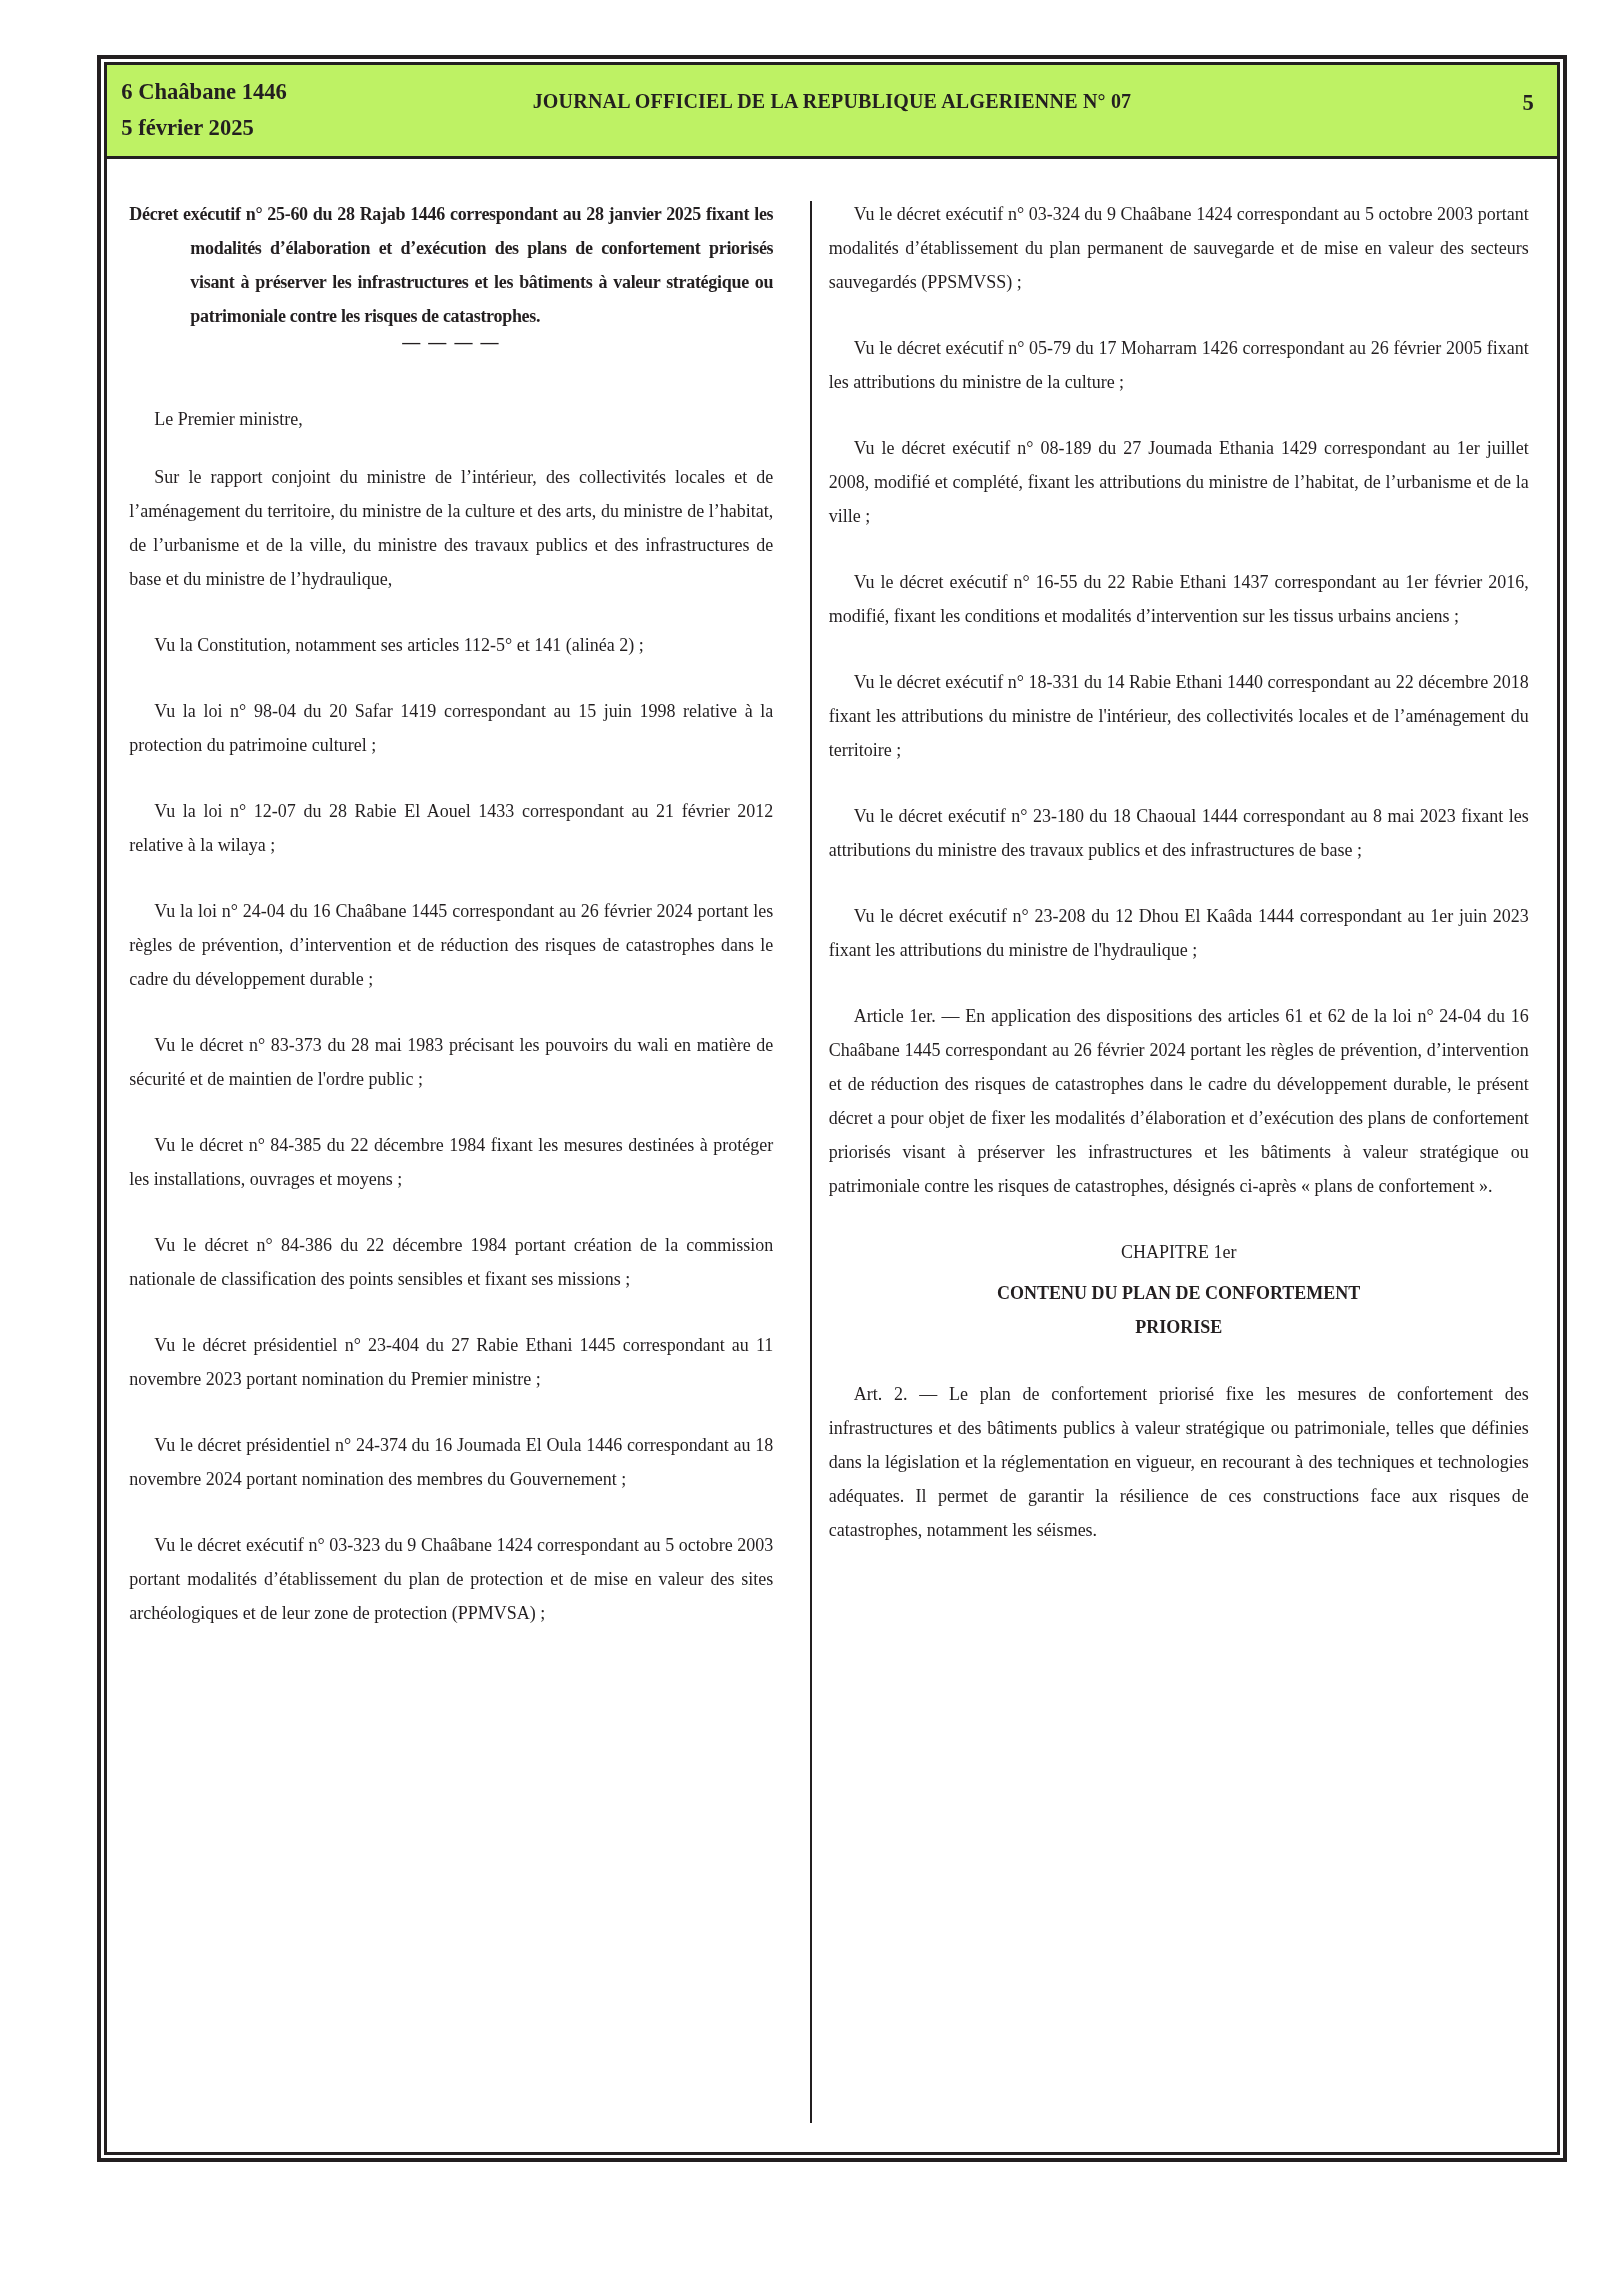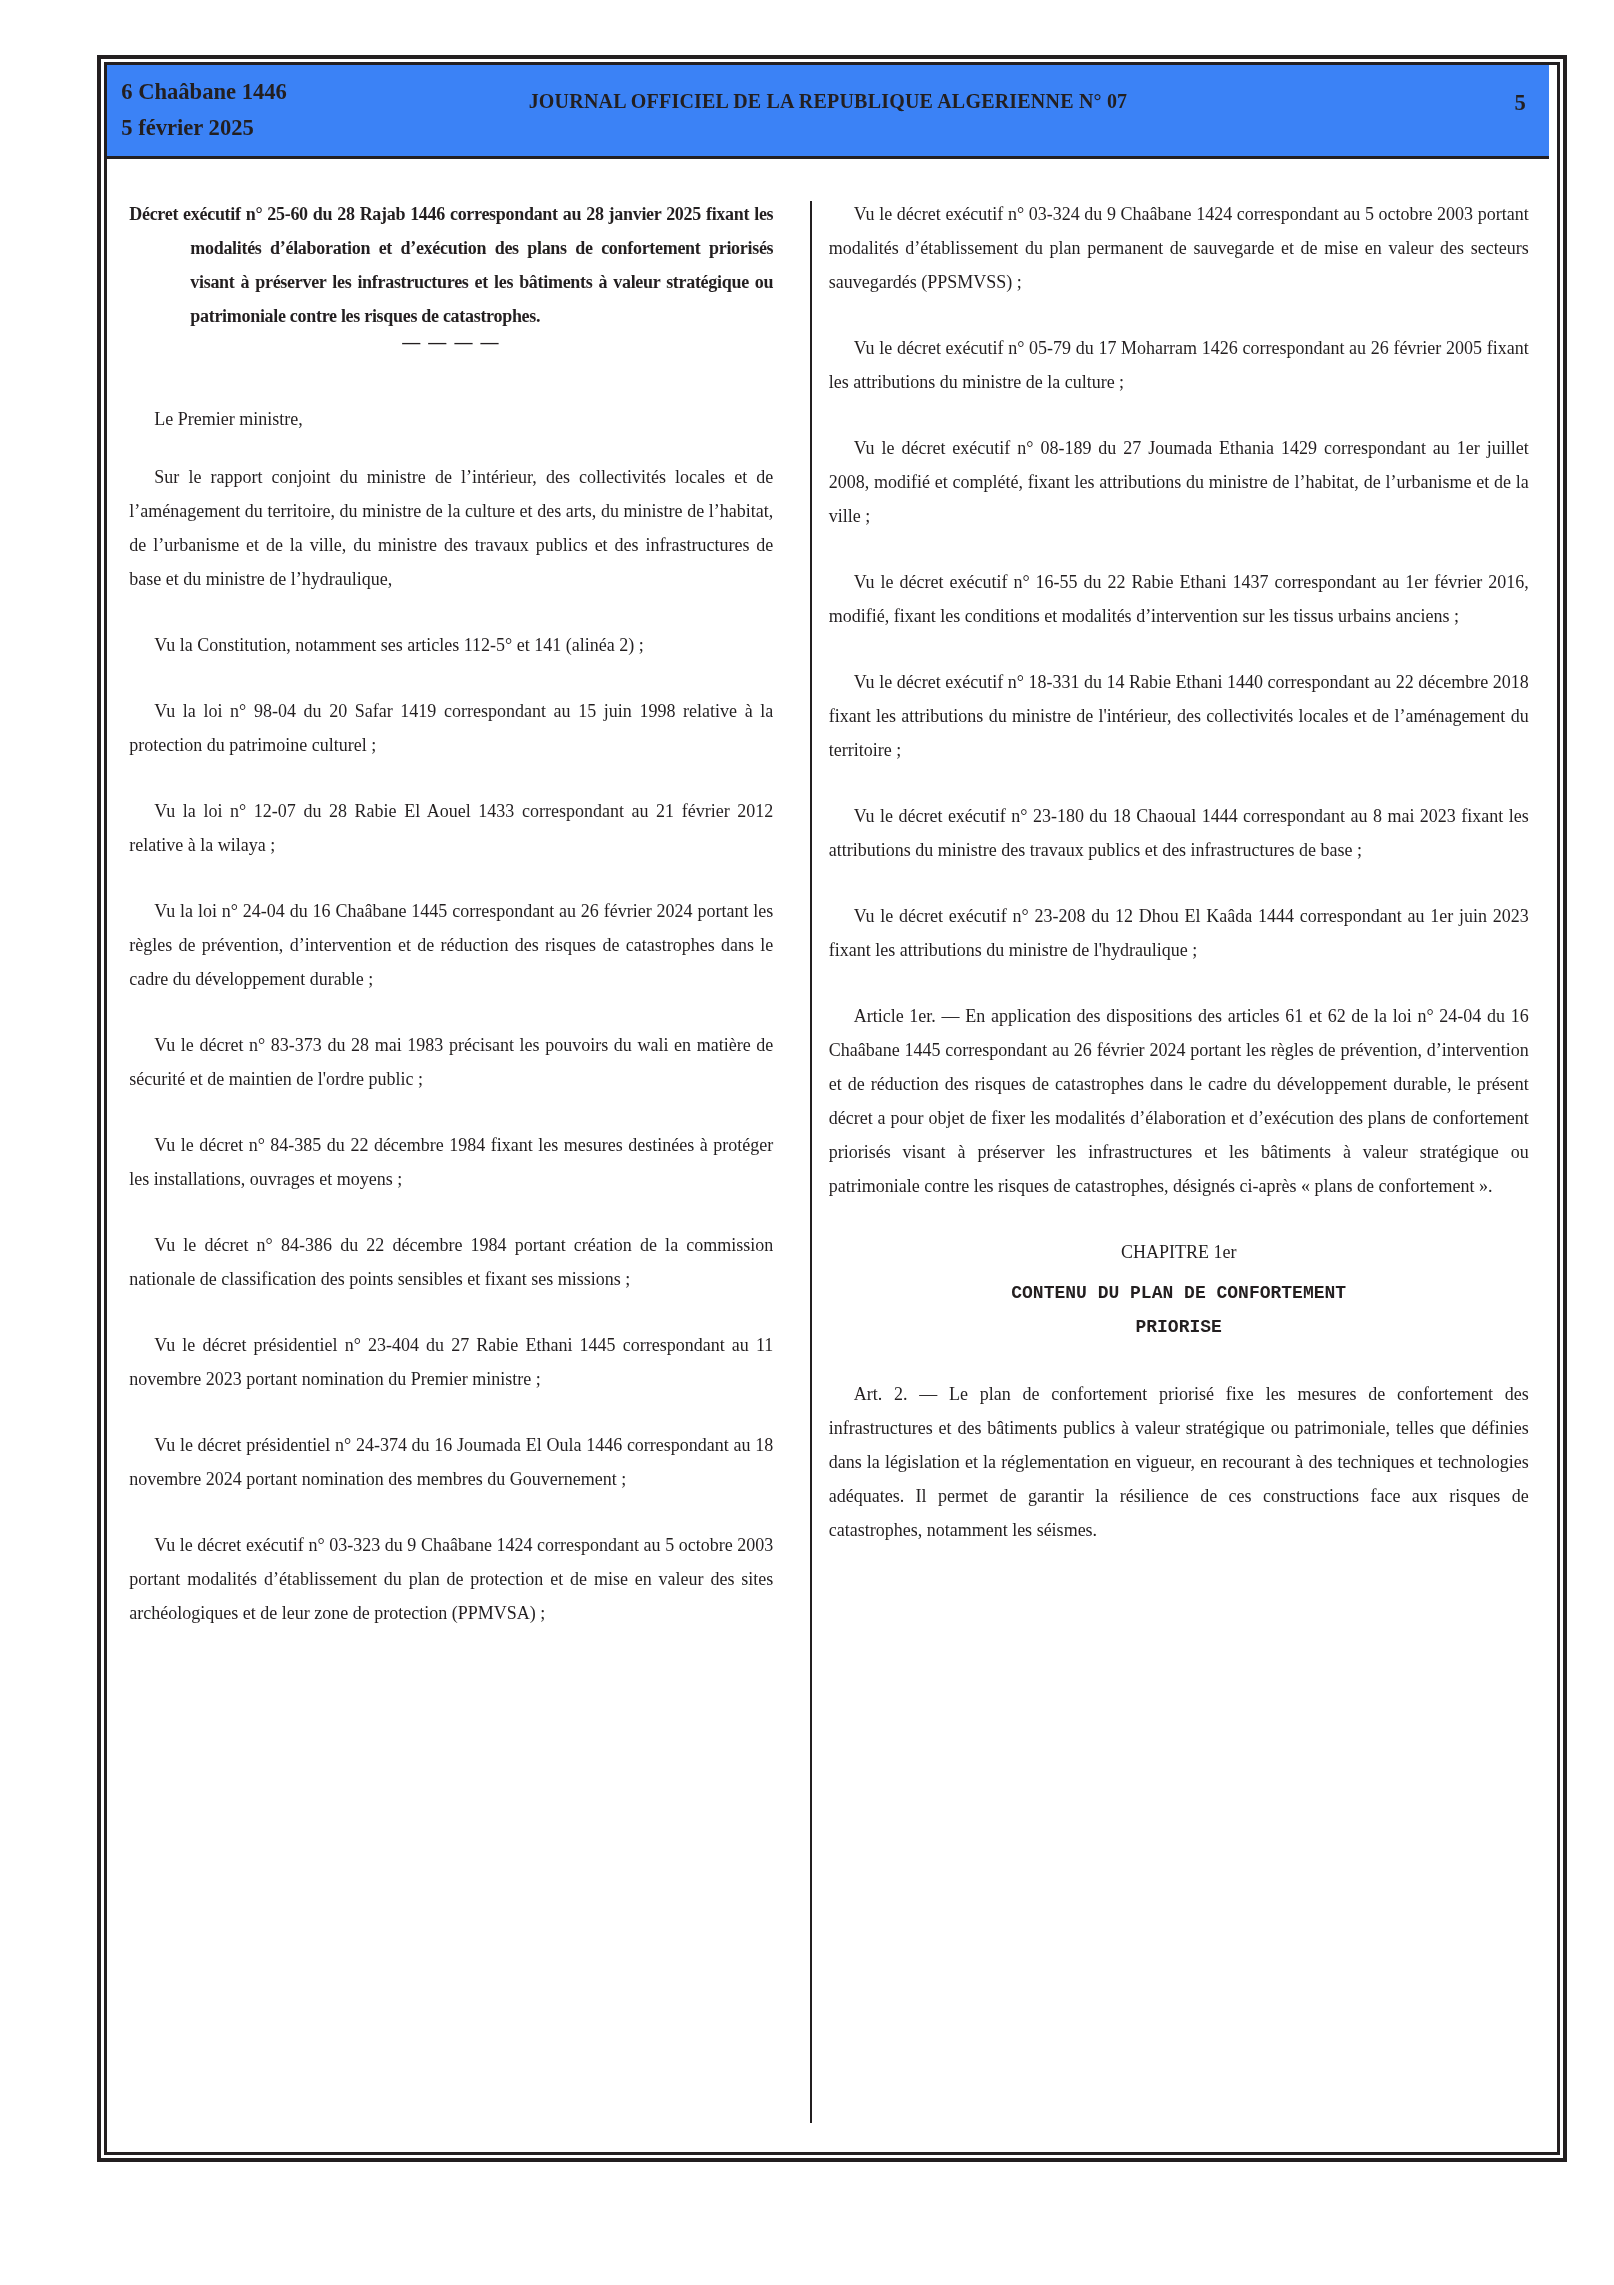--- a/index.html
+++ b/index.html
@@ -2,38 +2,38 @@
 <html style="font-size:14.5px"><head>
 <meta charset="utf-8">
 <style>
   html, body { margin: 0; padding: 0; background: #ffffff; }
   body { width: 1615px; height: 2285px; position: relative; overflow: hidden;
          font-family: "Liberation Serif", "DejaVu Serif", serif; color: #231f20; }
   .outer-frame { position: absolute; left: 97px; top: 55px; width: 1462px; height: 2099px;
                  border: 4.5px solid #231f20; }
   .inner-frame { position: absolute; left: 2.7px; top: 2.7px; right: 2.7px; bottom: 2.7px;
                  border: 3.6px solid #231f20; }
-  .header { position: absolute; left: 0; top: 0; right: 8px; height: 91px;
-            background: #3b82f6; border-bottom: 3.6px solid #231f20; }
+  .header { position: absolute; left: 0; top: 0; right: 0; height: 91px;
+            background: #bef264; border-bottom: 3.6px solid #231f20; }
   .hdr-date { position: absolute; left: 14.5px; top: 9px; font-weight: bold; font-size: 22.6px; line-height: 36px; }
   .hdr-title { position: absolute; left: 0; right: 0; top: 25px; text-align: center;
                font-weight: bold; font-size: 20px; letter-spacing: 0.2px; }
   .hdr-page { position: absolute; right: 23.5px; top: 25px; font-weight: bold; font-size: 22.6px; }
   .divider { position: absolute; left: 703px; top: 136px; width: 2.7px; height: 1922px; background: #231f20; }
   .col { position: absolute; top: 132px; font-size: 18px; line-height: 34px; text-align: justify; }
   .col-left { left: 22.6px; width: 644px; }
   .col-right { left: 722px; width: 700px; }
   p { margin: 0 0 32px 0; text-indent: 25px; }
   .title { font-weight: bold; text-indent: -61px; padding-left: 61px; margin-bottom: 0; letter-spacing: -0.3px; }
   .dashes { text-align: center; text-indent: 0; font-weight: bold; margin: 0 0 51px 0; letter-spacing: 1.8px; line-height: 18px; }
   .opener { margin-bottom: 24px; }
   .decrete { font-weight: bold; text-indent: 0; padding-left: 104px; margin: 14.5px 0 31px 0; }
   .chapter { text-align: center; text-indent: 0; margin-bottom: 7.2px; }
   .chapter-title { text-align: center; text-indent: 0; font-weight: bold; margin-bottom: 33px; }
-  .chapter-title span { display: block; font-family: Liberation Mono, monospace; }
+  .chapter-title span { display: block; }
 </style>
 </head>
 <body>
 
 <div class="outer-frame">
   <div class="inner-frame">
 
     <div class="header">
       <div class="hdr-date">
         <div>6 Chaâbane 1446</div>

